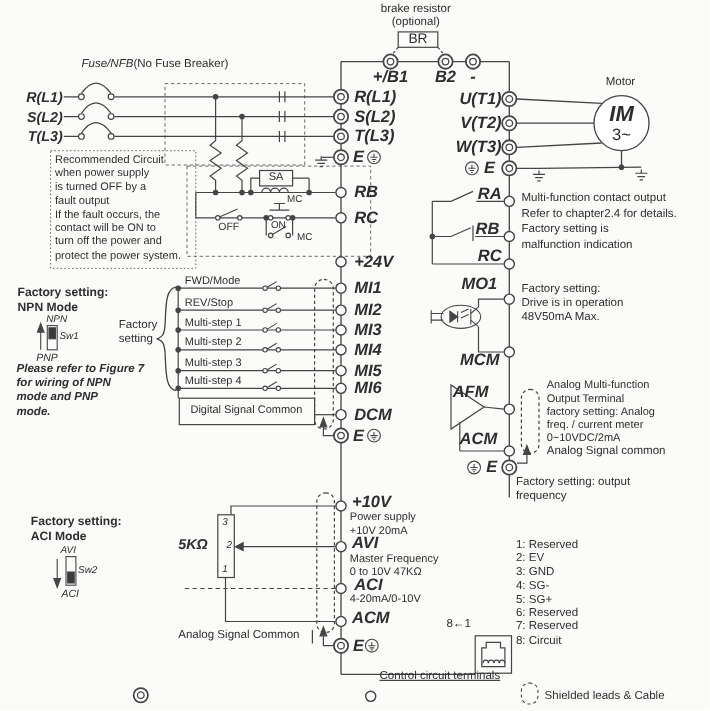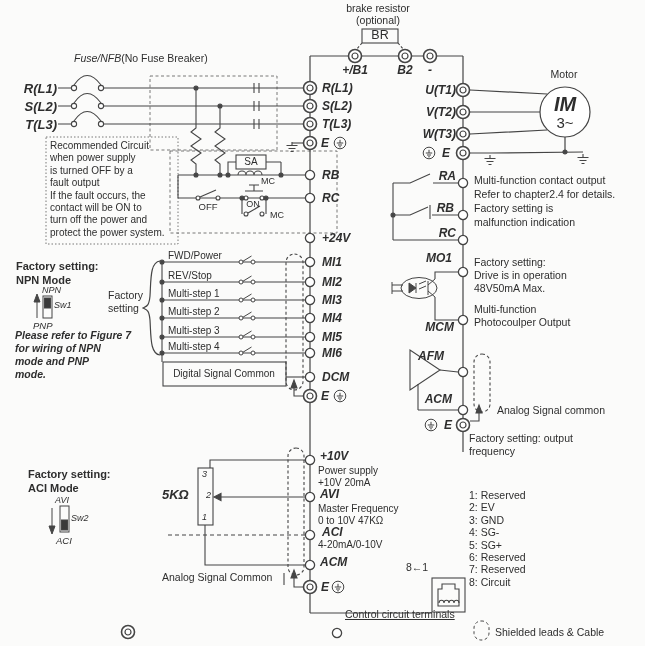--- a/index.html
+++ b/index.html
@@ -4,21 +4,21 @@
 <style>
   html,body{margin:0;padding:0;background:#fff;}
   #stage{position:relative;width:645px;height:646px;background:#fbfbfa;
          font-family:"Liberation Sans",sans-serif;color:#2e2e2e;overflow:hidden;}
   #art{position:absolute;left:0;top:0;}
   .lb{position:absolute;white-space:pre-line;line-height:1.24;font-size:10.5px;}
   .b{font-weight:700;}
   .i{font-style:italic;}
   .c{transform:translateX(-50%);text-align:center;white-space:nowrap;}
   .cc{transform:translate(-50%,-50%);text-align:center;white-space:nowrap;}
-  .term{position:absolute;font-style:italic;font-weight:700;font-size:12px;white-space:nowrap;}
+  .term{position:absolute;font-style:italic;font-weight:700;font-size:15px;white-space:nowrap;}
   .dlab{position:absolute;font-size:10px;white-space:nowrap;}
   .pin{position:absolute;font-style:italic;font-size:9px;}
   .s9{font-size:9px;}.s95{font-size:9.5px;}.s10{font-size:10px;}.s12{font-size:12.5px;}
   .s13{font-size:13px;}.s15{font-size:15px;}.s20{font-size:20px;}
 </style>
 </head>
 <body>
 
 <div id="stage">
 
@@ -311,22 +311,25 @@
 <div class="lb c b i s20" style="left:565px;top:92px;">IM</div>
 <div class="lb c s15" style="left:565px;top:114px;">3~</div>
 
 <div class="lb" style="left:474px;top:174px;line-height:1.33;">Multi-function contact output
 Refer to chapter2.4 for details.
 Factory setting is
 malfunction indication</div>
 <div class="lb" style="left:474px;top:256px;">Factory setting:
 Drive is in operation
 48V50mA Max.</div>
-<div class="lb" style="left:474px;top:303px;">Multi-function
-Photocoulper Output</div>
+<div class="lb s10" style="left:497px;top:345px;line-height:1.2;">Analog Multi-function
+Output Terminal
+factory setting: Analog
+freq. / current meter
+0~10VDC/2mA</div>
 <div class="lb" style="left:497px;top:404px;">Analog Signal common</div>
 
 <div class="lb" style="left:469px;top:432px;">Factory setting: output
 frequency</div>
 <div class="lb" style="left:406px;top:561px;">8←1</div>
 
 <div class="lb" style="left:345px;top:608px;text-decoration:underline;">Control circuit terminals</div>
 <div class="lb" style="left:495px;top:626px;">Shielded leads &amp; Cable</div>
 
 <div class="term" style="left: 322px; top: 88px; transform: translate(0px, -50%);">R(L1)</div>
@@ -360,21 +363,21 @@
     <div class="term" style="left: 454px; top: 327px; transform: translate(-100%, -50%);">MCM</div>
     <div class="term" style="left: 444px; top: 356px; transform: translate(-100%, -50%);">AFM</div>
     <div class="term" style="left: 452px; top: 399px; transform: translate(-100%, -50%);">ACM</div>
     <div class="term" style="left: 452px; top: 425px; transform: translate(-100%, -50%);">E</div>
     <div class="term" style="left: 355px; top: 70px; transform: translate(-50%, -50%);">+/B1</div>
     <div class="term" style="left: 405px; top: 70px; transform: translate(-50%, -50%);">B2</div>
     <div class="term" style="left: 430px; top: 70px; transform: translate(-50%, -50%);">-</div>
     <div class="term s13" style="left: 57px; top: 88px; transform: translate(-100%, -50%);">R(L1)</div>
     <div class="term s13" style="left: 57px; top: 106px; transform: translate(-100%, -50%);">S(L2)</div>
     <div class="term s13" style="left: 57px; top: 124px; transform: translate(-100%, -50%);">T(L3)</div>
-    <div class="dlab" style="left: 168px; top: 250px;">FWD/Power</div>
+    <div class="dlab" style="left: 168px; top: 250px;">FWD/Mode</div>
     <div class="dlab" style="left: 168px; top: 270px;">REV/Stop</div>
     <div class="dlab" style="left: 168px; top: 288px;">Multi-step 1</div>
     <div class="dlab" style="left: 168px; top: 306px;">Multi-step 2</div>
     <div class="dlab" style="left: 168px; top: 325px;">Multi-step 3</div>
     <div class="dlab" style="left: 168px; top: 341px;">Multi-step 4</div>
     <div class="lb" style="left: 469px; top: 489px; text-align: center;">1: Reserved</div>
     <div class="lb" style="left: 469px; top: 501.4px;">2: EV</div>
     <div class="lb" style="left: 469px; top: 513.8px;">3: GND</div>
     <div class="lb" style="left: 469px; top: 526.2px;">4: SG-</div>
     <div class="lb" style="left: 469px; top: 538.6px;">5: SG+</div>

